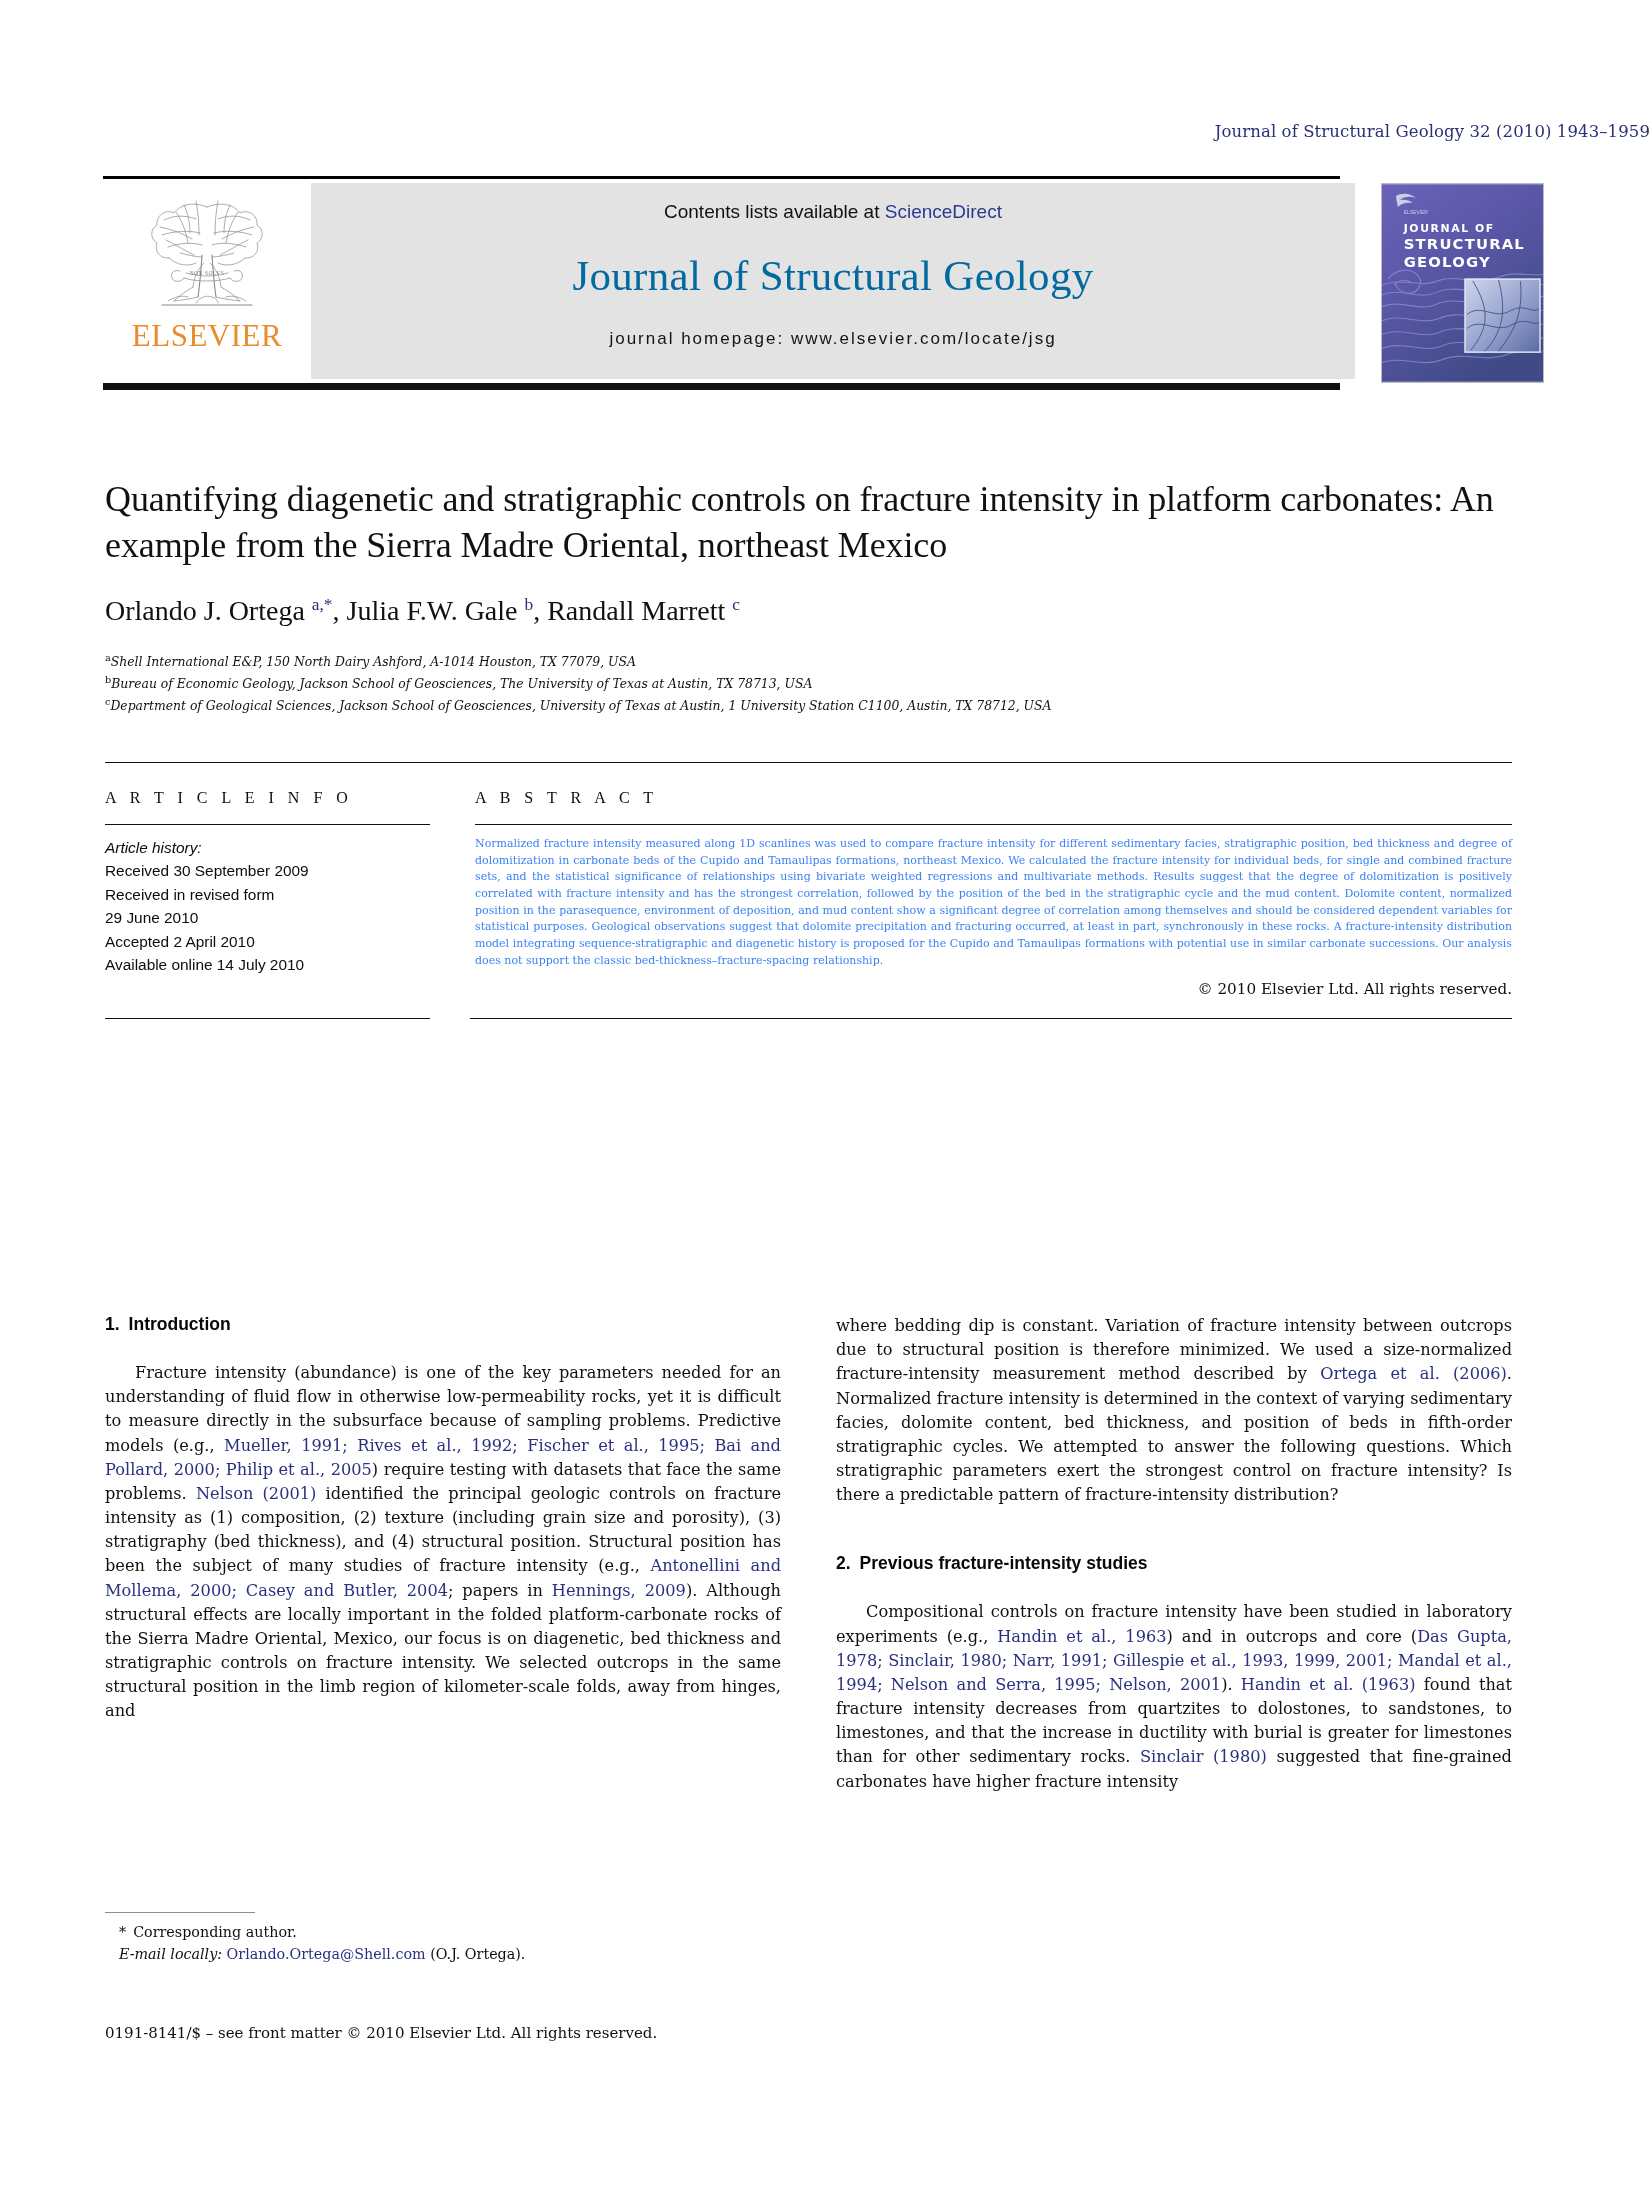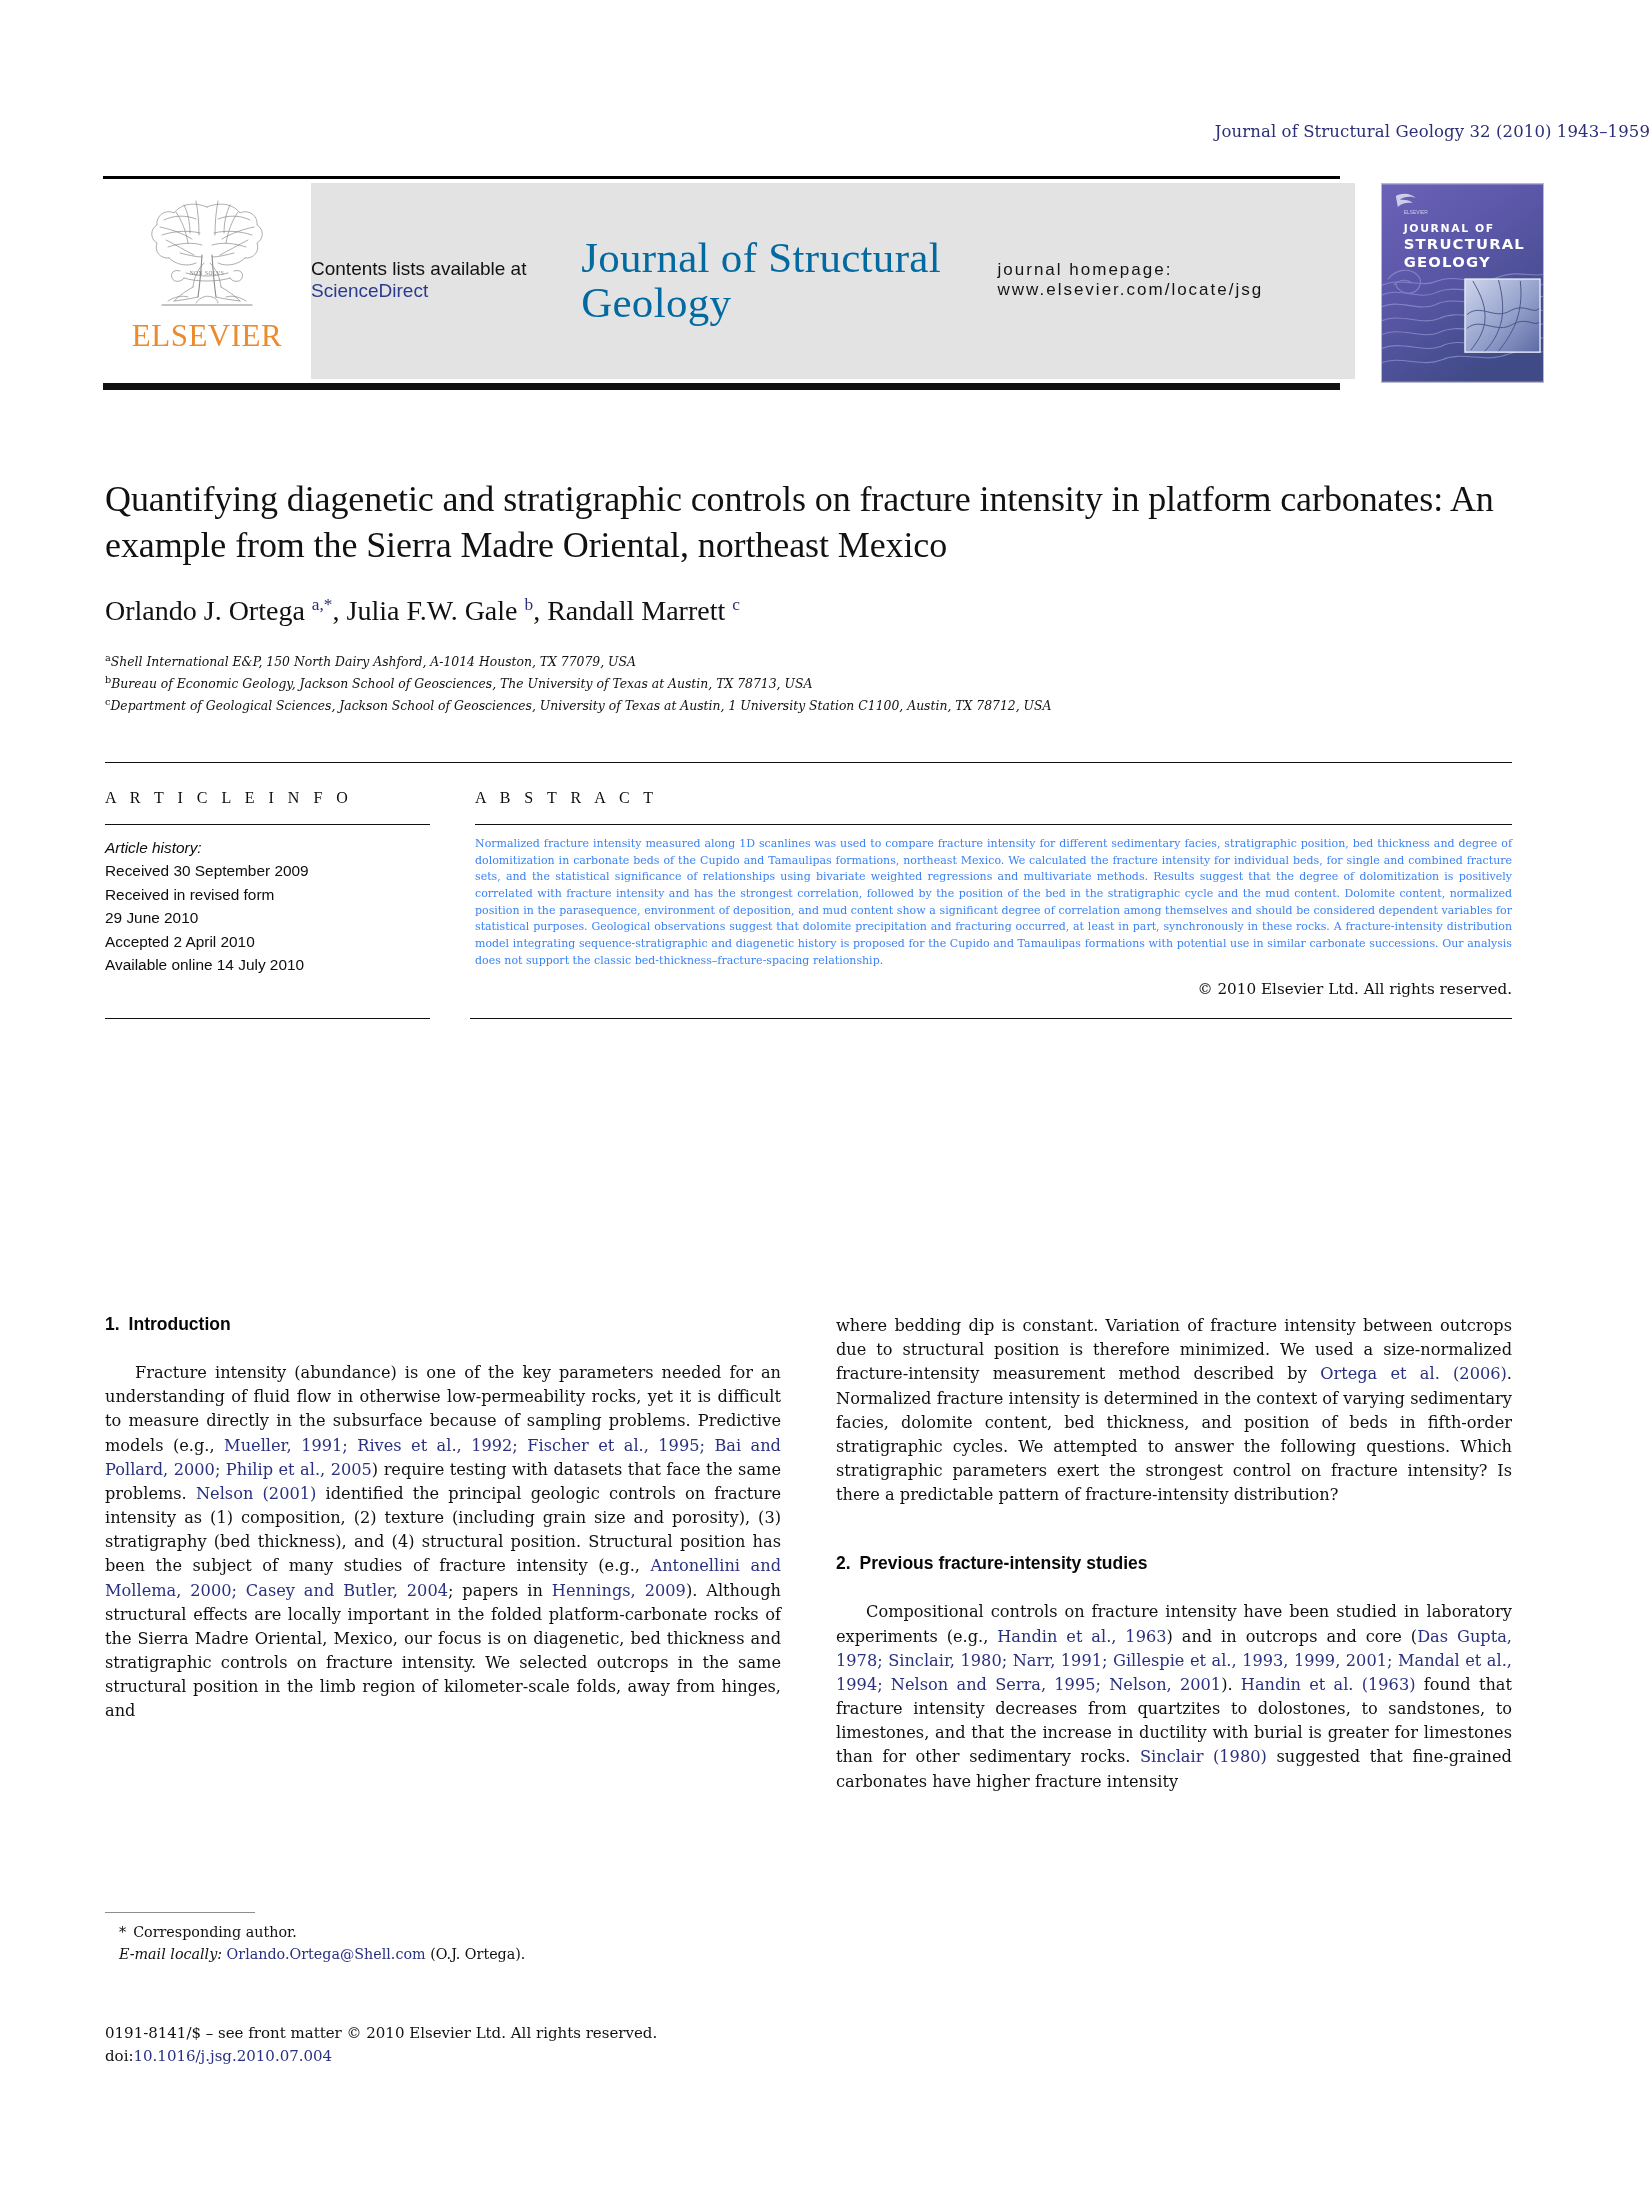--- a/index.html
+++ b/index.html
@@ -75,23 +75,24 @@
     letter-spacing: 0.5px;
     color: #eb8b2e;
     line-height: 1;
     margin-top: 1px;
     font-weight: 400;
   }
   .gray-panel {
     flex: 1 1 auto;
     background: #e3e3e3;
     display: flex;
+    flex-direction: column;
     align-items: center;
     justify-content: space-between;
-    padding: 18px 0 20px 0;
+    padding: 18px 0 30px 0;
     box-sizing: border-box;
   }
   .contents-line {
     font-family: "Liberation Sans", sans-serif;
     font-size: 19px;
     color: #121212;
   }
   .contents-line .sd {
     color: #2a3a8f;
   }
@@ -499,18 +500,15 @@
     </div>
     <div class="fn-line">
       <span class="it">E-mail locally:</span>
       <span class="mail">Orlando.Ortega@Shell.com</span>
       <span>(O.J. Ortega).</span>
     </div>
   </div>
 
   <div class="imprint">
     <div>0191-8141/$ – see front matter © 2010 Elsevier Ltd. All rights reserved.</div>
-    <div>
-      <span>doi:</span><span class="doi-id">10.1016/j.jsg.2010.07.004</span>
-    </div>
   </div>
 
 </div>
 
 </body></html>

